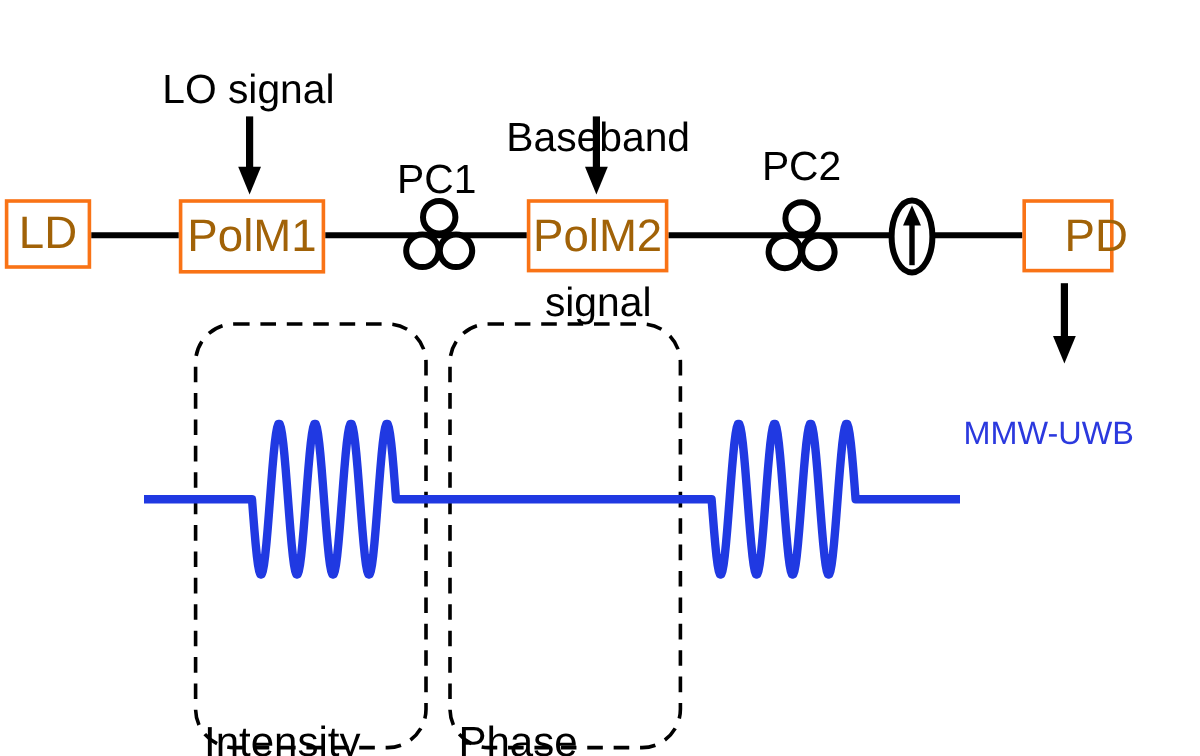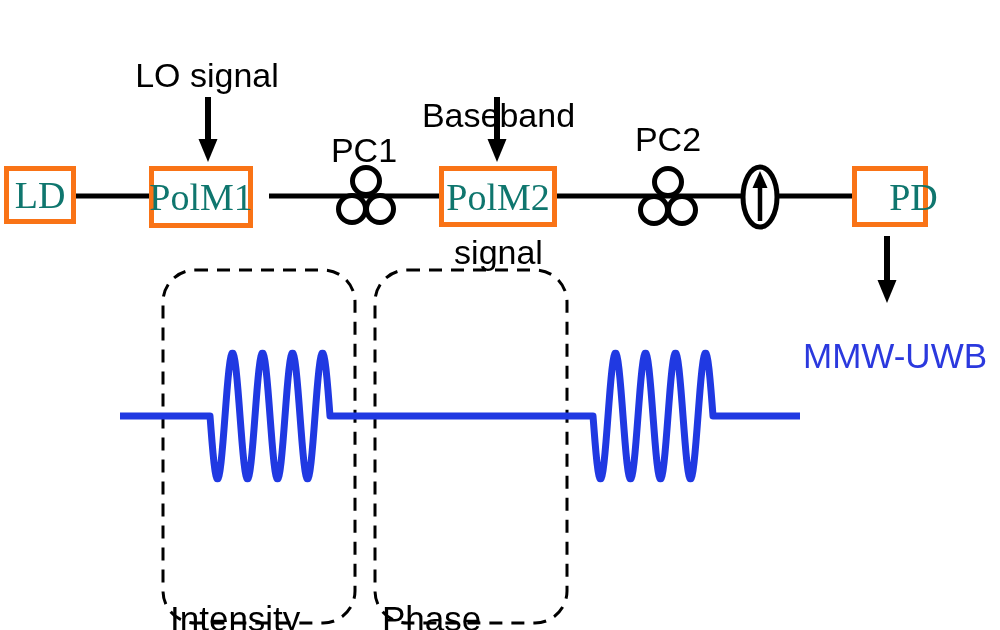--- a/index.html
+++ b/index.html
@@ -17,51 +17,50 @@
     color: #000;
   }
   #diagram-svg {
     position: absolute;
     left: 0; top: 0;
     width: 1000px; height: 630px;
   }
   .comp-box {
     position: absolute;
     box-sizing: border-box;
-    border: 5px solid #f97316;
+    border: 3px solid #f97316;
     background: #ffffff;
     display: flex;
     align-items: center;
     justify-content: center;
     font-size: 38px;
     line-height: 1;
-    color: #0f766e;
-    font-family: Liberation Serif, serif;
+    color: #a16207;
   }
   .lbl {
     position: absolute;
     color: #000;
     font-size: 34px;
     line-height: 1.32;
     white-space: pre;
   }
   .center { text-align: center; }
   #ld-box    { left: 4px;   top: 166px; width: 72px;  height: 58px; }
-  #polm1-box { left: 149px; top: 166px; width: 104px; height: 62px; }
+  #polm1-box { left: 149px; top: 166px; width: 122px; height: 62px; }
   #polm2-box { left: 439px; top: 166px; width: 118px; height: 61px; justify-content: center; }
   #pd-box    { left: 852px; top: 166px; width: 76px;  height: 61px; padding-left: 47px; }
 
   #lo-label       { left: 102px; top: 53px;  width: 210px; }
   #baseband-label { left: 400px; top: 2px;   width: 197px; line-height: 1.34; }
   #pc1-label      { left: 314px; top: 128px; width: 100px; }
   #pc2-label      { left: 618px; top: 117px; width: 100px; }
   #pol-label      { left: 706px; top: 117px; width: 100px; }
   #intensity-label{ left: 170px; top: 500px; font-size: 35px; line-height: 1.35; }
   #phase-label    { left: 382px; top: 500px; font-size: 35px; line-height: 1.35; }
-  #mmw-label      { left: 803px; top: 333px; font-size: 35px; }
+  #mmw-label      { left: 803px; top: 344px; font-size: 27px; }
 </style>
 </head>
 <body>
 
 <div id="stage">
 
   <svg id="diagram-svg" viewBox="0 0 1000 630" xmlns="http://www.w3.org/2000/svg">
 
     <g stroke="#000" stroke-width="5">
       <line x1="74" y1="196" x2="151" y2="196"></line>

